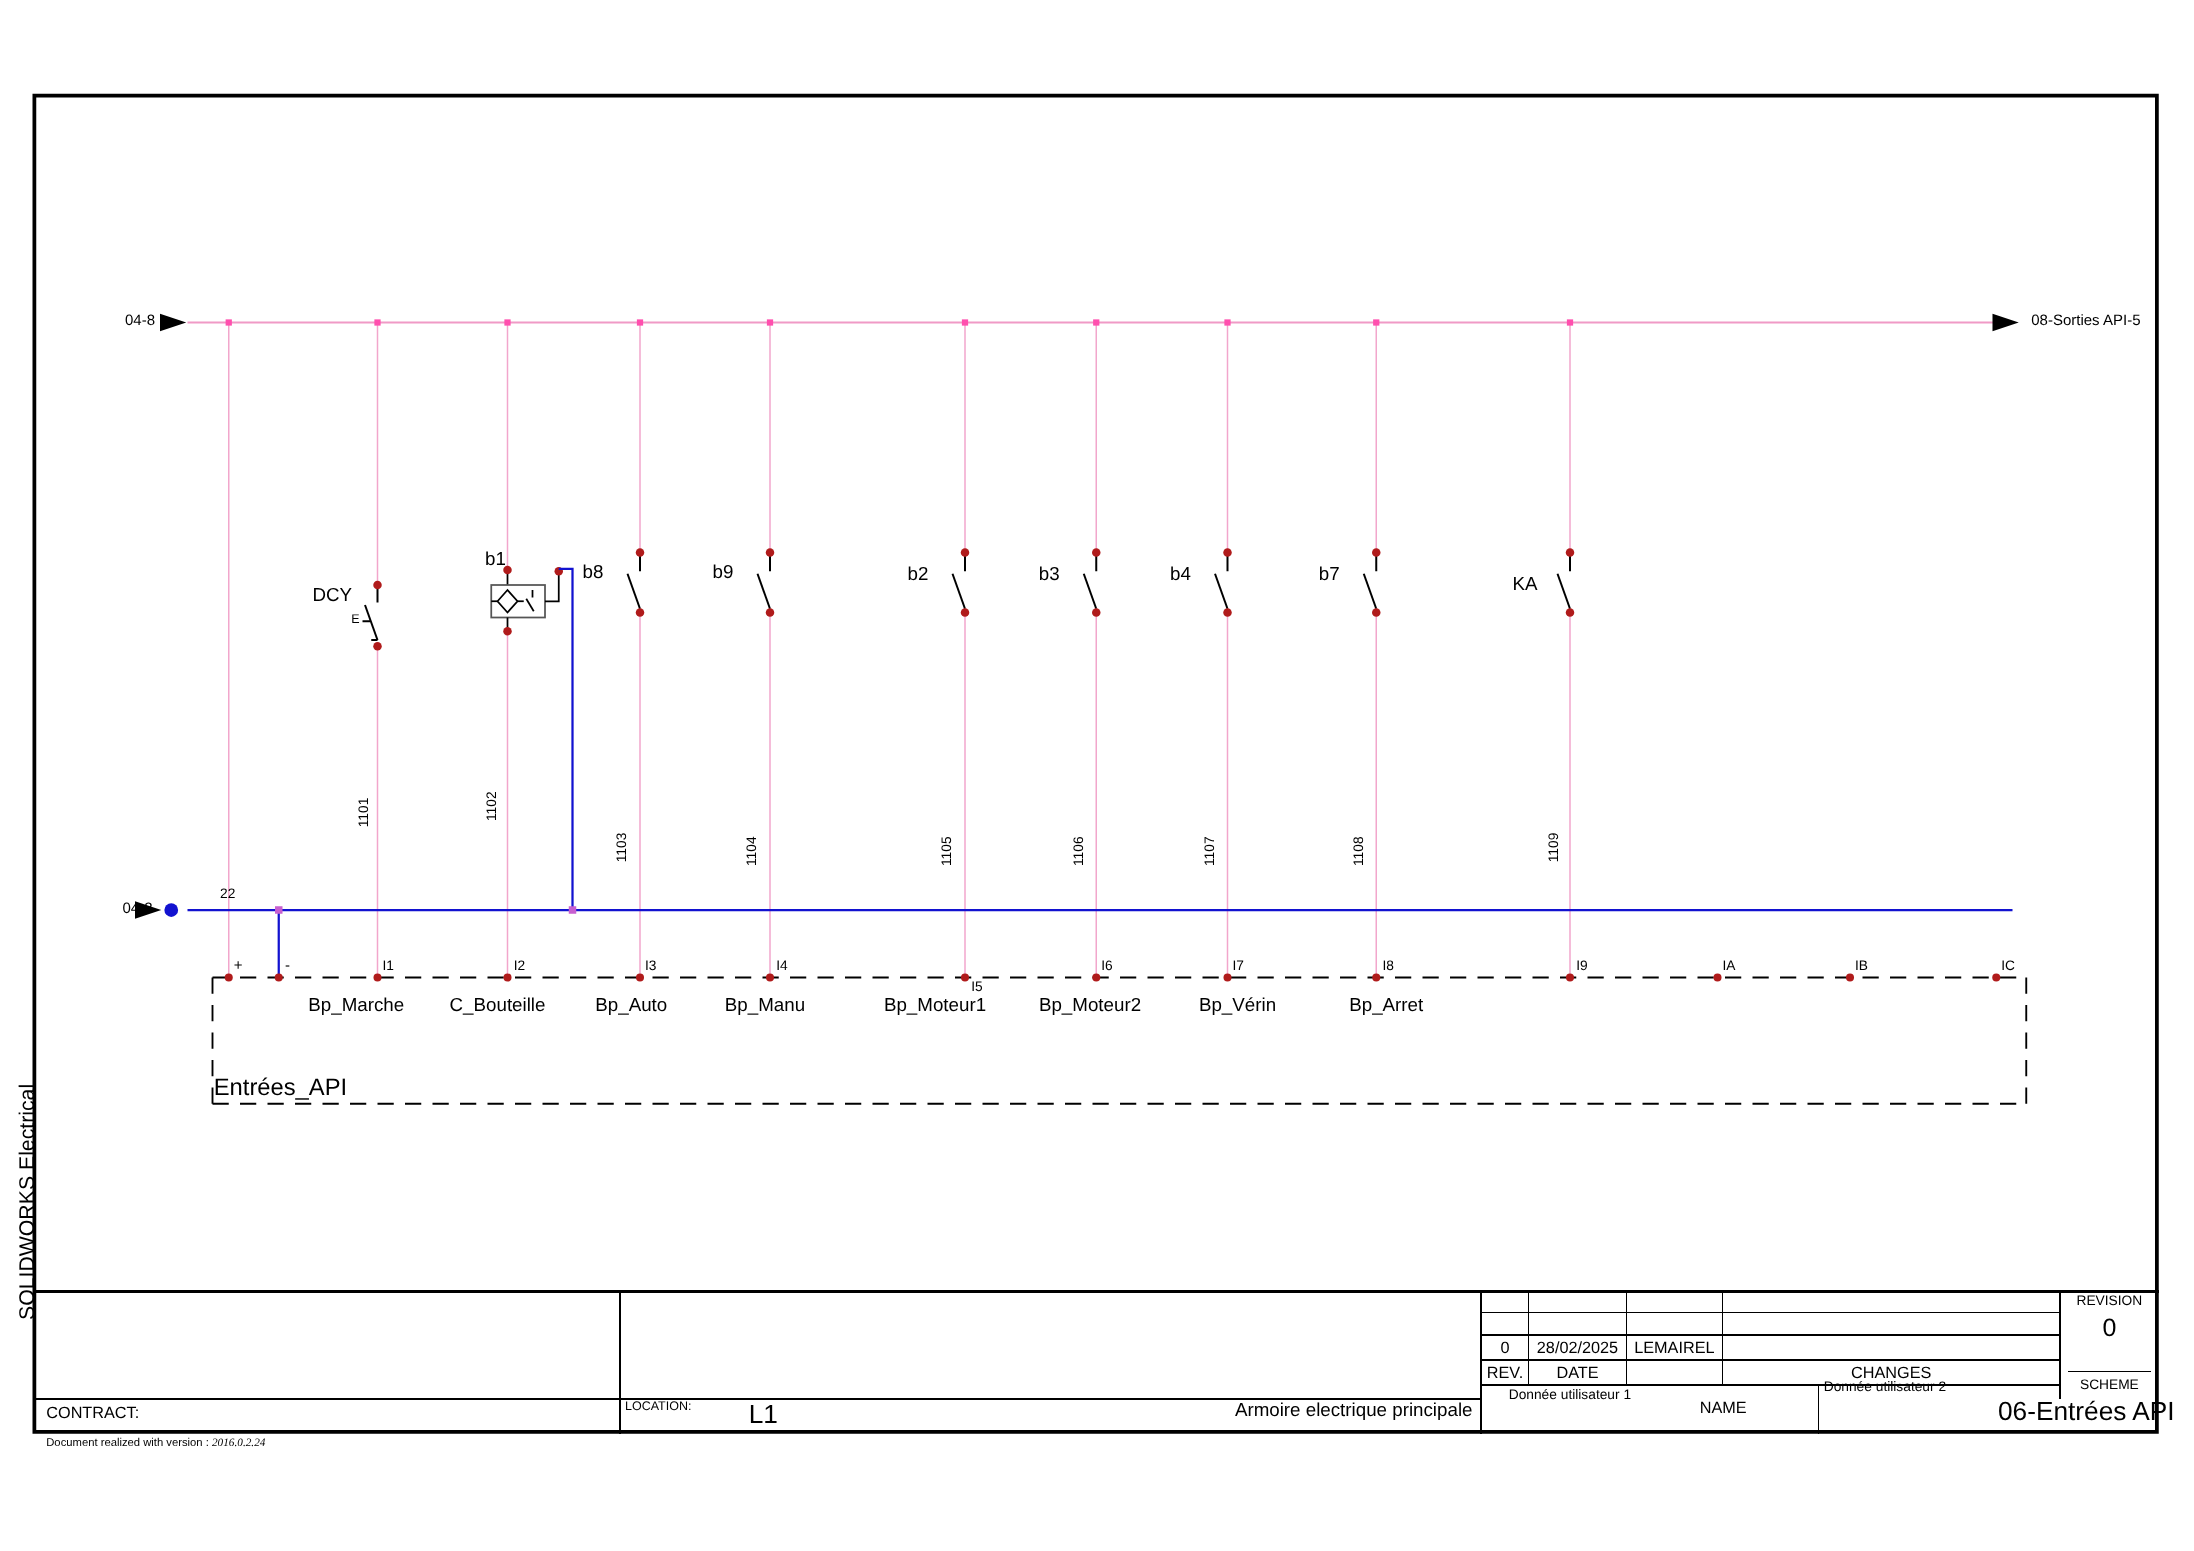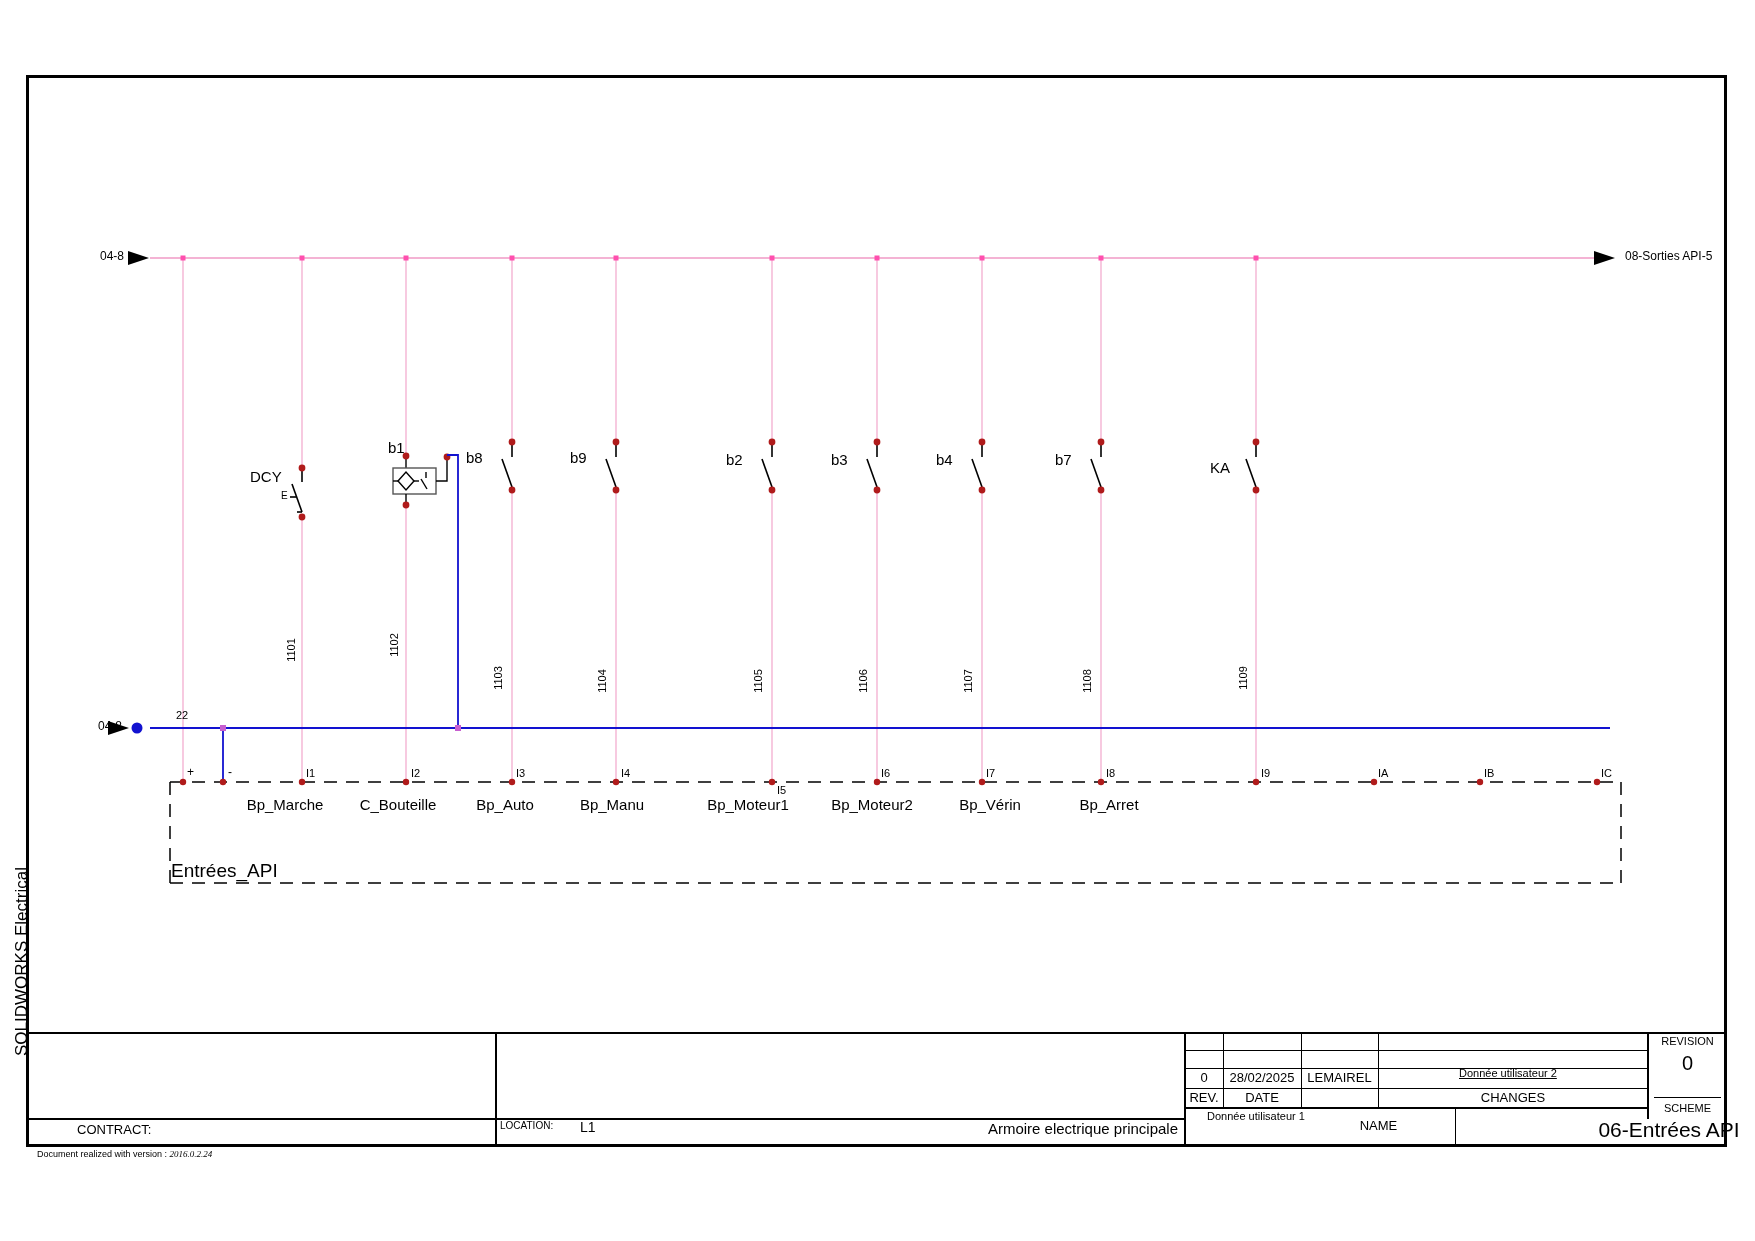--- a/index.html
+++ b/index.html
@@ -4,21 +4,21 @@
 <style>
   html,body{margin:0;padding:0;background:#fff;}
   .page{position:relative;width:1755px;height:1241px;background:#fff;
         font-family:"Liberation Sans",sans-serif;color:#000;overflow:hidden;}
   .frame{position:absolute;left:26px;top:75px;width:1701px;height:1072px;
          border:3px solid #000;box-sizing:border-box;}
   svg.wires{position:absolute;left:0;top:0;}
   .lbl{position:absolute;white-space:nowrap;line-height:1.1;}
   .f9{font-size:9px;}  .f10{font-size:10px;} .f11{font-size:11px;}
   .f12{font-size:12px;} .f13{font-size:13px;} .f15{font-size:15px;}
-  .f16{font-size:14px;} .f19{font-size:19px;} .f20{font-size:20px;} .f21{font-size:21px;}
+  .f16{font-size:21px;margin-left:19px;} .f19{font-size:19px;} .f20{font-size:20px;} .f21{font-size:21px;}
   .ctr{text-align:center;} .rgt{text-align:right;}
   .wirenum{position:absolute;width:40px;height:14px;font-size:11px;text-align:center;
            transform:rotate(-90deg);white-space:nowrap;}
   .vtxt{position:absolute;left:-93px;top:931px;width:230px;height:20px;
         transform:rotate(-90deg);font-size:17px;white-space:nowrap;}
   .ital{font-style:italic;font-family:"Liberation Serif",serif;}
 </style>
 </head>
 <body>
 
@@ -227,36 +227,36 @@
   <div class="lbl f15 ctr" style="left:318px;top:797px;width:160px;">C_Bouteille</div>
   <div class="lbl f15 ctr" style="left:425px;top:797px;width:160px;">Bp_Auto</div>
   <div class="lbl f15 ctr" style="left:532px;top:797px;width:160px;">Bp_Manu</div>
   <div class="lbl f15 ctr" style="left:668px;top:797px;width:160px;">Bp_Moteur1</div>
   <div class="lbl f15 ctr" style="left:792px;top:797px;width:160px;">Bp_Moteur2</div>
   <div class="lbl f15 ctr" style="left:910px;top:797px;width:160px;">Bp_Vérin</div>
   <div class="lbl f15 ctr" style="left:1029px;top:797px;width:160px;">Bp_Arret</div>
 
   <div class="lbl f19" style="left:171px;top:861px;">Entrées_API</div>
 
-  <div class="lbl f13" style="left:37px;top:1123px;margin-left:40px;">CONTRACT:</div>
+  <div class="lbl f13" style="left:37px;top:1123px;">CONTRACT:</div>
   <div class="lbl f10" style="left:500px;top:1120px;">LOCATION:</div>
   <div class="lbl f16" style="left:580px;top:1120px;">L1</div>
   <div class="lbl f15 rgt" style="left:880px;top:1121px;width:298px;">Armoire electrique principale</div>
 
   <div class="lbl f13 ctr" style="left:1185px;top:1091px;width:38px;">REV.</div>
   <div class="lbl f13 ctr" style="left:1223px;top:1091px;width:78px;">DATE</div>
   <div class="lbl f13 ctr" style="left:1301px;top:1119px;width:77px;padding-left:39px;">NAME</div>
   <div class="lbl f13 ctr" style="left:1378px;top:1091px;width:270px;">CHANGES</div>
 
   <div class="lbl f13 ctr" style="left:1185px;top:1071px;width:38px;">0</div>
   <div class="lbl f13 ctr" style="left:1223px;top:1071px;width:78px;">28/02/2025</div>
   <div class="lbl f13 ctr" style="left:1301px;top:1071px;width:77px;">LEMAIREL</div>
 
   <div class="lbl f11" style="left:1207px;top:1110px;">Donnée utilisateur 1</div>
-  <div class="lbl f11" style="left:1459px;top:1067px;text-decoration:underline;">Donnée utilisateur 2</div>
+  <div class="lbl f11" style="left:1459px;top:1104px;">Donnée utilisateur 2</div>
 
   <div class="lbl f11 ctr" style="left:1648px;top:1035px;width:79px;">REVISION</div>
   <div class="lbl f20 ctr" style="left:1648px;top:1052px;width:79px;">0</div>
   <div class="lbl f11 ctr" style="left:1648px;top:1102px;width:79px;">SCHEME</div>
   <div class="lbl f21 ctr" style="left:1585px;top:1118px;width:168px;">06-Entrées API</div>
 
   <div class="vtxt">SOLIDWORKS Electrical</div>
   <div class="lbl f9" style="left:37px;top:1150px;">
     <span>Document realized with version :</span>
     <span class="ital">2016.0.2.24</span>

